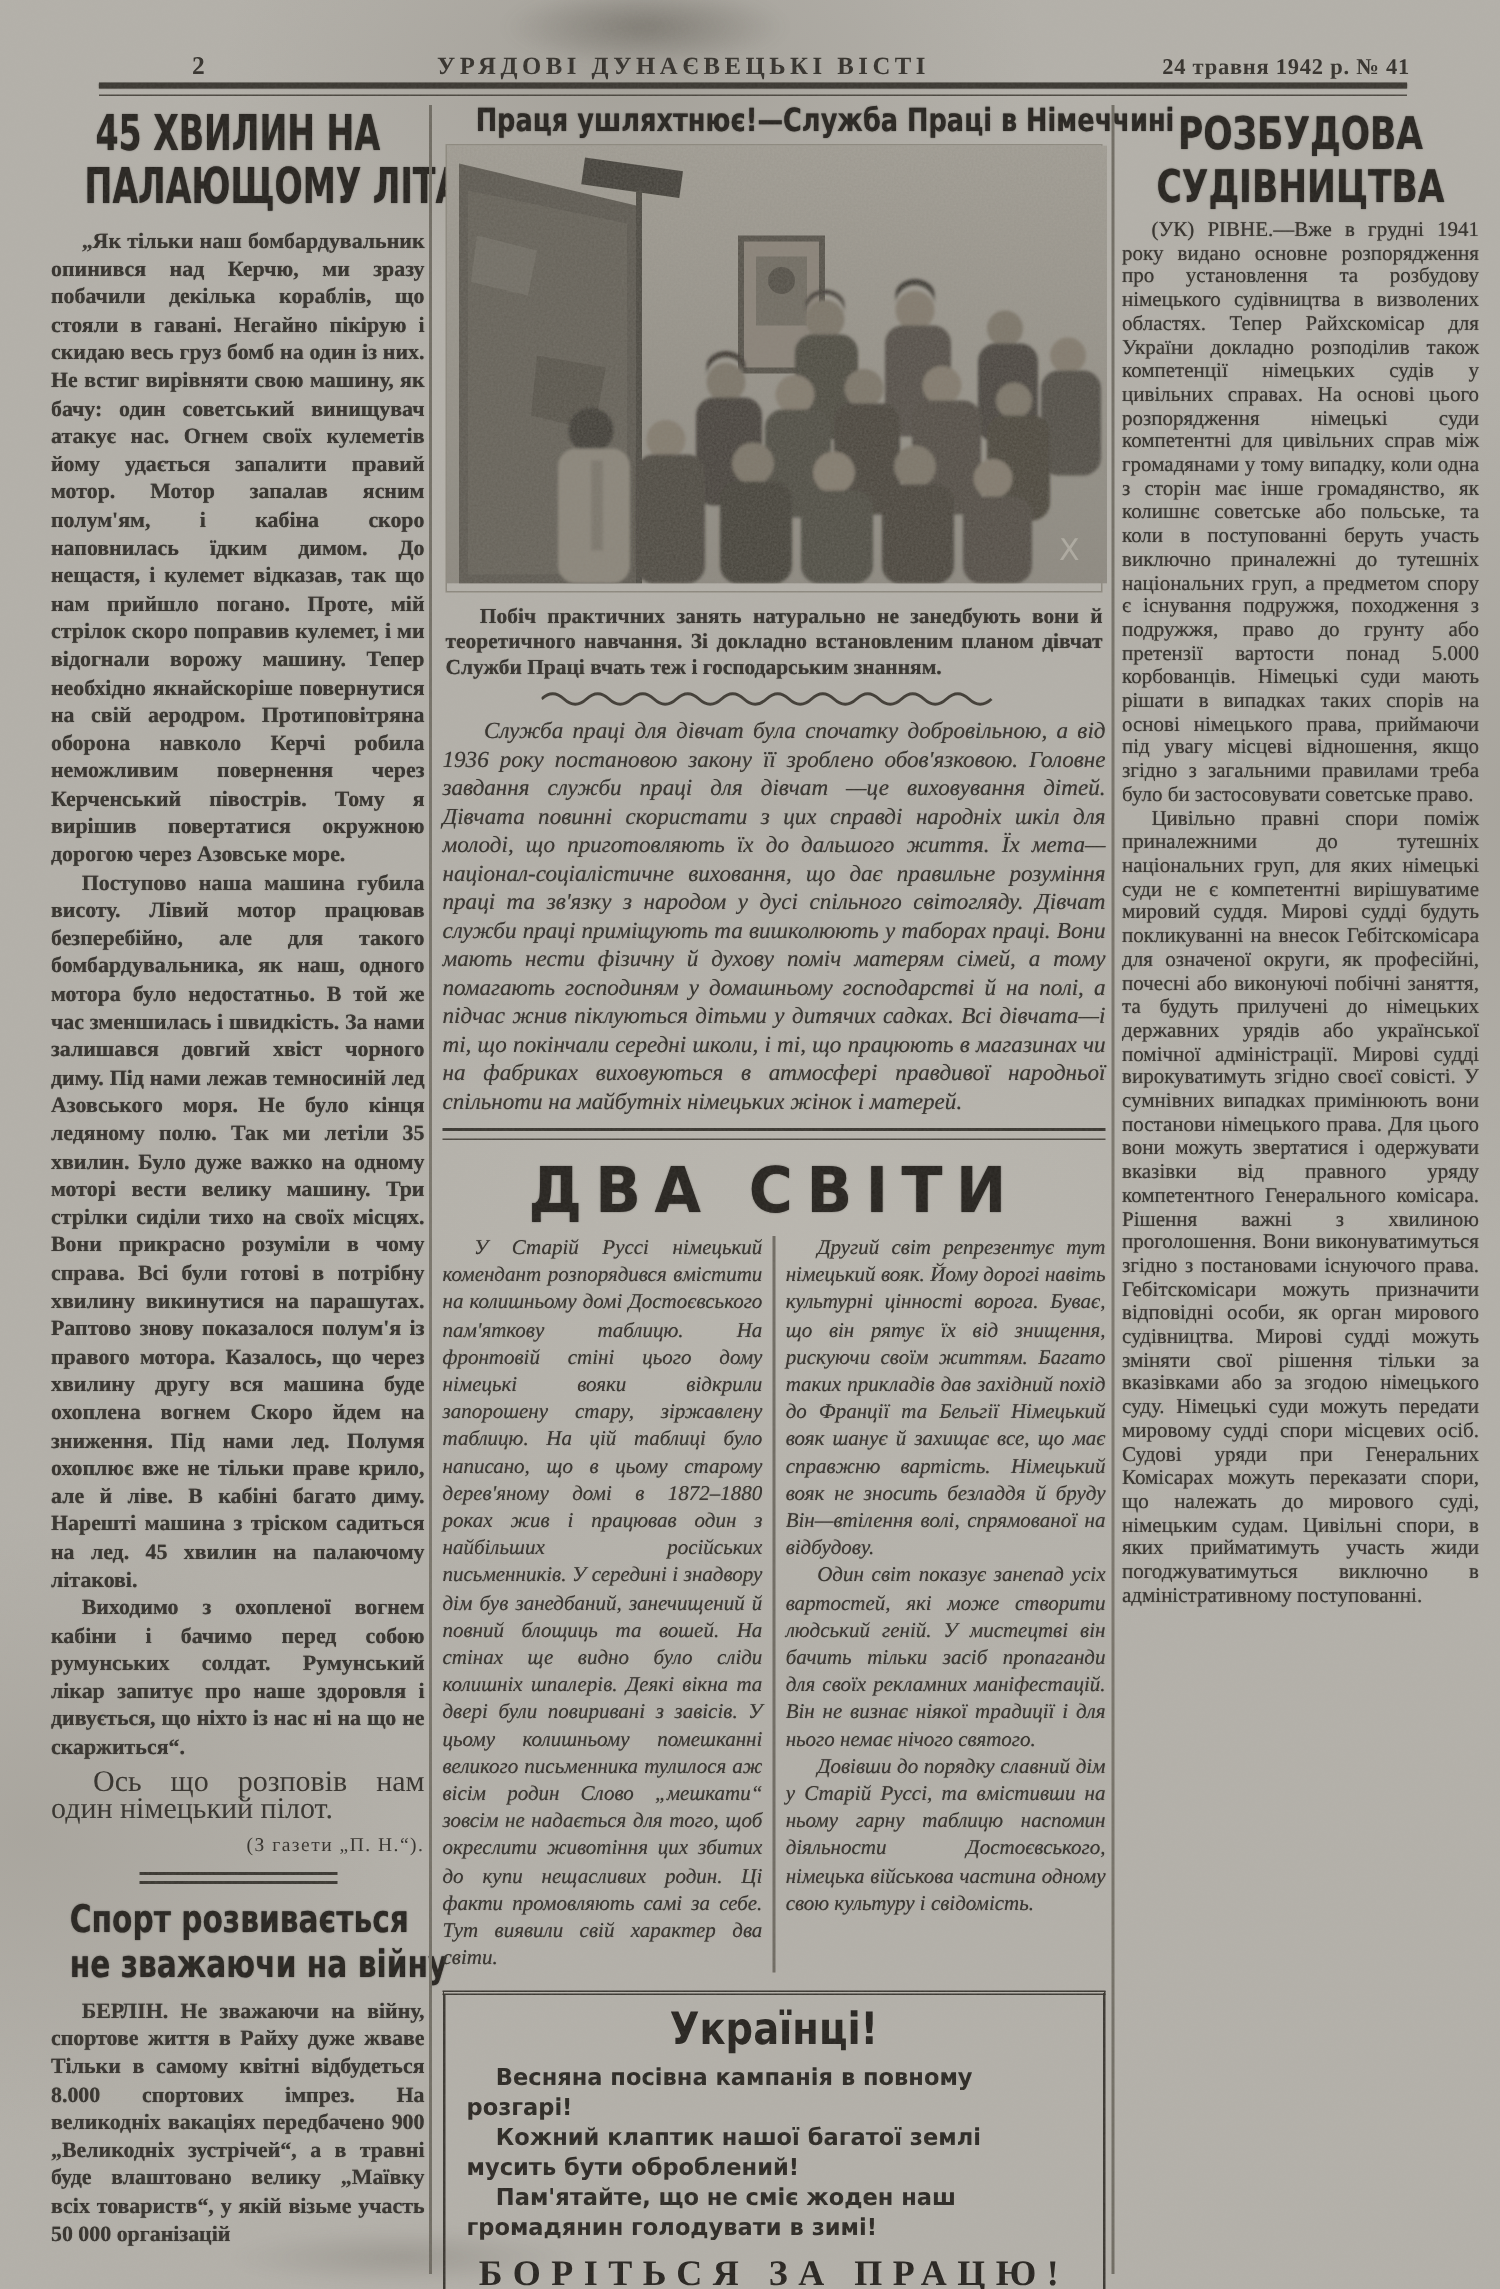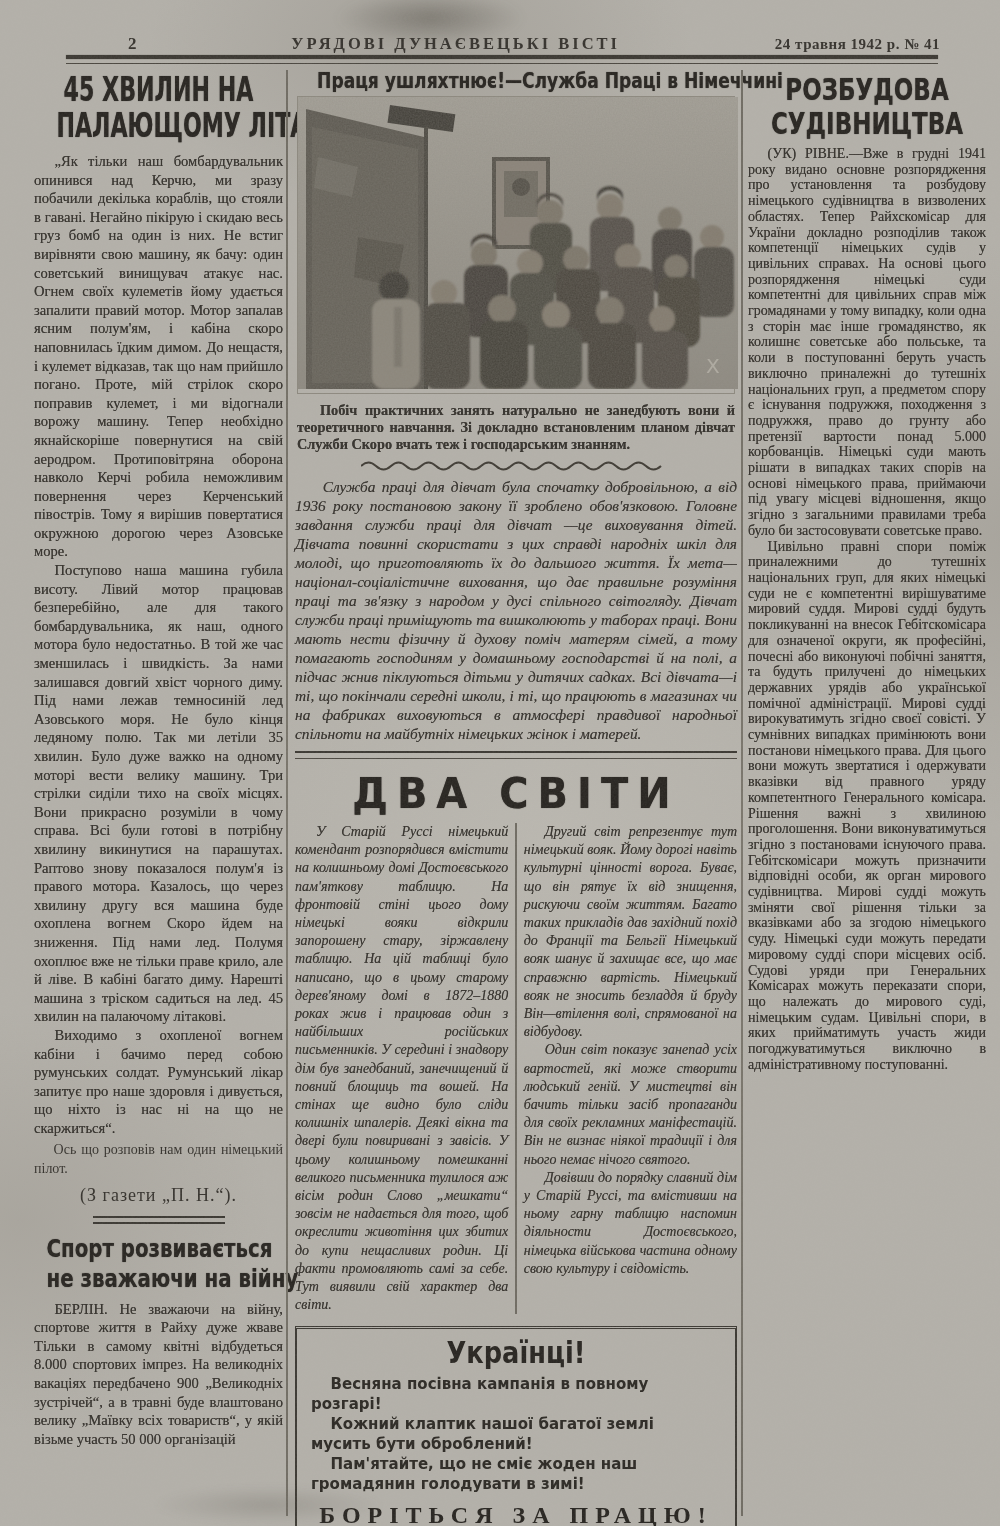--- a/index.html
+++ b/index.html
@@ -33,42 +33,42 @@
     box-shadow:0 0 1px #3a3731;}
   .rule-thin{position:absolute;top:63px;left:66px;right:62px;height:1px;background:#4a463f;}
 
   .vrule{position:absolute;width:1.5px;background:linear-gradient(#6f6b62,#7b776d 60%,#6f6b62);z-index:2;}
   .v1{left:286px;top:70px;height:1446px;}
   .v2{left:741px;top:70px;height:1446px;}
 
   
   p{margin:0;}
   .body{ text-align:justify;text-indent:1.4em;text-shadow:0 0 .6px rgba(52,49,44,.8);}
-  .lcol-body{font-size:14.6px;line-height:18.6px;}
+  .lcol-body{font-size:14.6px;line-height:18.6px;font-weight:bold;}
   .rcol-body{font-size:14px;line-height:15.7px;}
 
   
   #col-left{position:absolute;left:34px;top:72px;width:249px;}
   #col-mid{position:absolute;left:295px;top:66px;width:442px;}
   #col-right{position:absolute;left:748px;top:72px;width:238px;}
 
   .big-head{font-family:"DejaVu Sans","Liberation Sans",sans-serif;font-weight:bold;color:#26231f;
     text-align:center;white-space:nowrap;text-shadow:0 0 1px rgba(38,35,31,.7);}
   .lhead{font-size:27px;line-height:29px;transform:scale(.82,1.22);transform-origin:50% 0;
     margin-bottom:22px;}
   .sport-head{font-size:22px;line-height:26px;transform:scale(.9,1.15);transform-origin:50% 0;
     margin:10px 0 14px;}
   .labor-head{font-size:19px;transform:scale(.9,1.12);transform-origin:50% 0;margin:2px 0 6px;}
   .tw-head{font-size:40px;letter-spacing:9px;transform:scaleY(1.05);transform-origin:50% 0;
     margin:10px 0 8px;}
   .rz-head{font-size:25px;line-height:29px;transform:scale(.92,1.2);transform-origin:50% 0;
     margin-bottom:16px;}
 
-  .sig{font-size:14px;line-height:18.6px;text-indent:1.4em;text-align:justify;margin-top:4px;}
-  .src{font-size:18px;text-align:center;margin-top:6px;letter-spacing:1px;}
+  .sig{font-size:20px;line-height:18.6px;text-indent:1.4em;text-align:justify;margin-top:4px;}
+  .src{font-size:13px;text-align:right;margin-top:6px;letter-spacing:1px;}
   .sep-double{width:132px;margin:10px auto 4px;height:4px;border-top:2px solid #3a3731;
     border-bottom:2px solid #3a3731;}
 
   
   .photo-wrap{margin:4px 2px 8px;border:1px solid #8d897f;}
   .caption{font-weight:bold;font-size:14.3px;line-height:17px;text-align:justify;text-indent:1.6em;
     margin:4px 2px 2px;text-shadow:0 0 .6px rgba(52,49,44,.8);}
   .wave{text-align:center;margin:4px 0 2px;}
   .italic-block{font-style:italic;font-size:15.4px;line-height:19px;text-align:justify;
     text-indent:1.8em;margin:2px 0 8px;text-shadow:0 0 .5px rgba(52,49,44,.7);}
@@ -192,21 +192,21 @@
 
           <circle cx="96" cy="190" r="15" fill="#3a3731"></circle>
           <rect x="74" y="202" width="48" height="90" rx="12" fill="#8d877b"></rect>
           <rect x="96" y="210" width="8" height="60" fill="#6e6860" opacity=".6"></rect>
         </g>
         <rect width="440" height="292" filter="url(#ph-grain)"></rect>
         <text x="408" y="276" font-size="20" fill="#c9c5bb" opacity=".55" font-family="DejaVu Sans, sans-serif">X</text>
       </svg>
     </div>
 
-    <p class="caption">Побіч практичних занять натурально не занедбують вони й теоретичного навчання. Зі докладно встановленим планом дівчат Служби Скоро вчать теж і господарським знанням.</p>
+    <p class="caption">Побіч практичних занять натурально не занедбують вони й теоретичного навчання. Зі докладно встановленим планом дівчат Служби Праці вчать теж і господарським знанням.</p>
 
     <div class="wave">
       <svg width="310" height="12" viewBox="0 0 310 12">
         <path d="M0 7 q7.5 -7 15 0 t15 0 t15 0 t15 0 t15 0 t15 0 t15 0 t15 0 t15 0 t15 0 t15 0 t15 0 t15 0 t15 0 t15 0 t15 0 t15 0 t15 0 t15 0 t15 0" fill="none" stroke="#3f3b34" stroke-width="2"></path>
       </svg>
     </div>
 
     <p class="italic-block">Служба праці для дівчат була спочатку добровільною, а від 1936 року постановою закону її зроблено обов'язковою. Головне завдання служби праці для дівчат —це виховування дітей. Дівчата повинні скористати з цих справді народніх шкіл для молоді, що приготовляють їх до дальшого життя. Їх мета—націонал-соціалістичне виховання, що дає правильне розуміння праці та зв'язку з народом у дусі спільного світогляду. Дівчат служби праці приміщують та вишколюють у таборах праці. Вони мають нести фізичну й духову поміч матерям сімей, а тому помагають господиням у домашньому господарстві й на полі, а підчас жнив піклуються дітьми у дитячих садках. Всі дівчата—і ті, що покінчали середні школи, і ті, що працюють в магазинах чи на фабриках виховуються в атмосфері правдивої народньої спільноти на майбутніх німецьких жінок і матерей.</p>
     <div class="hrule-double"></div>
 

